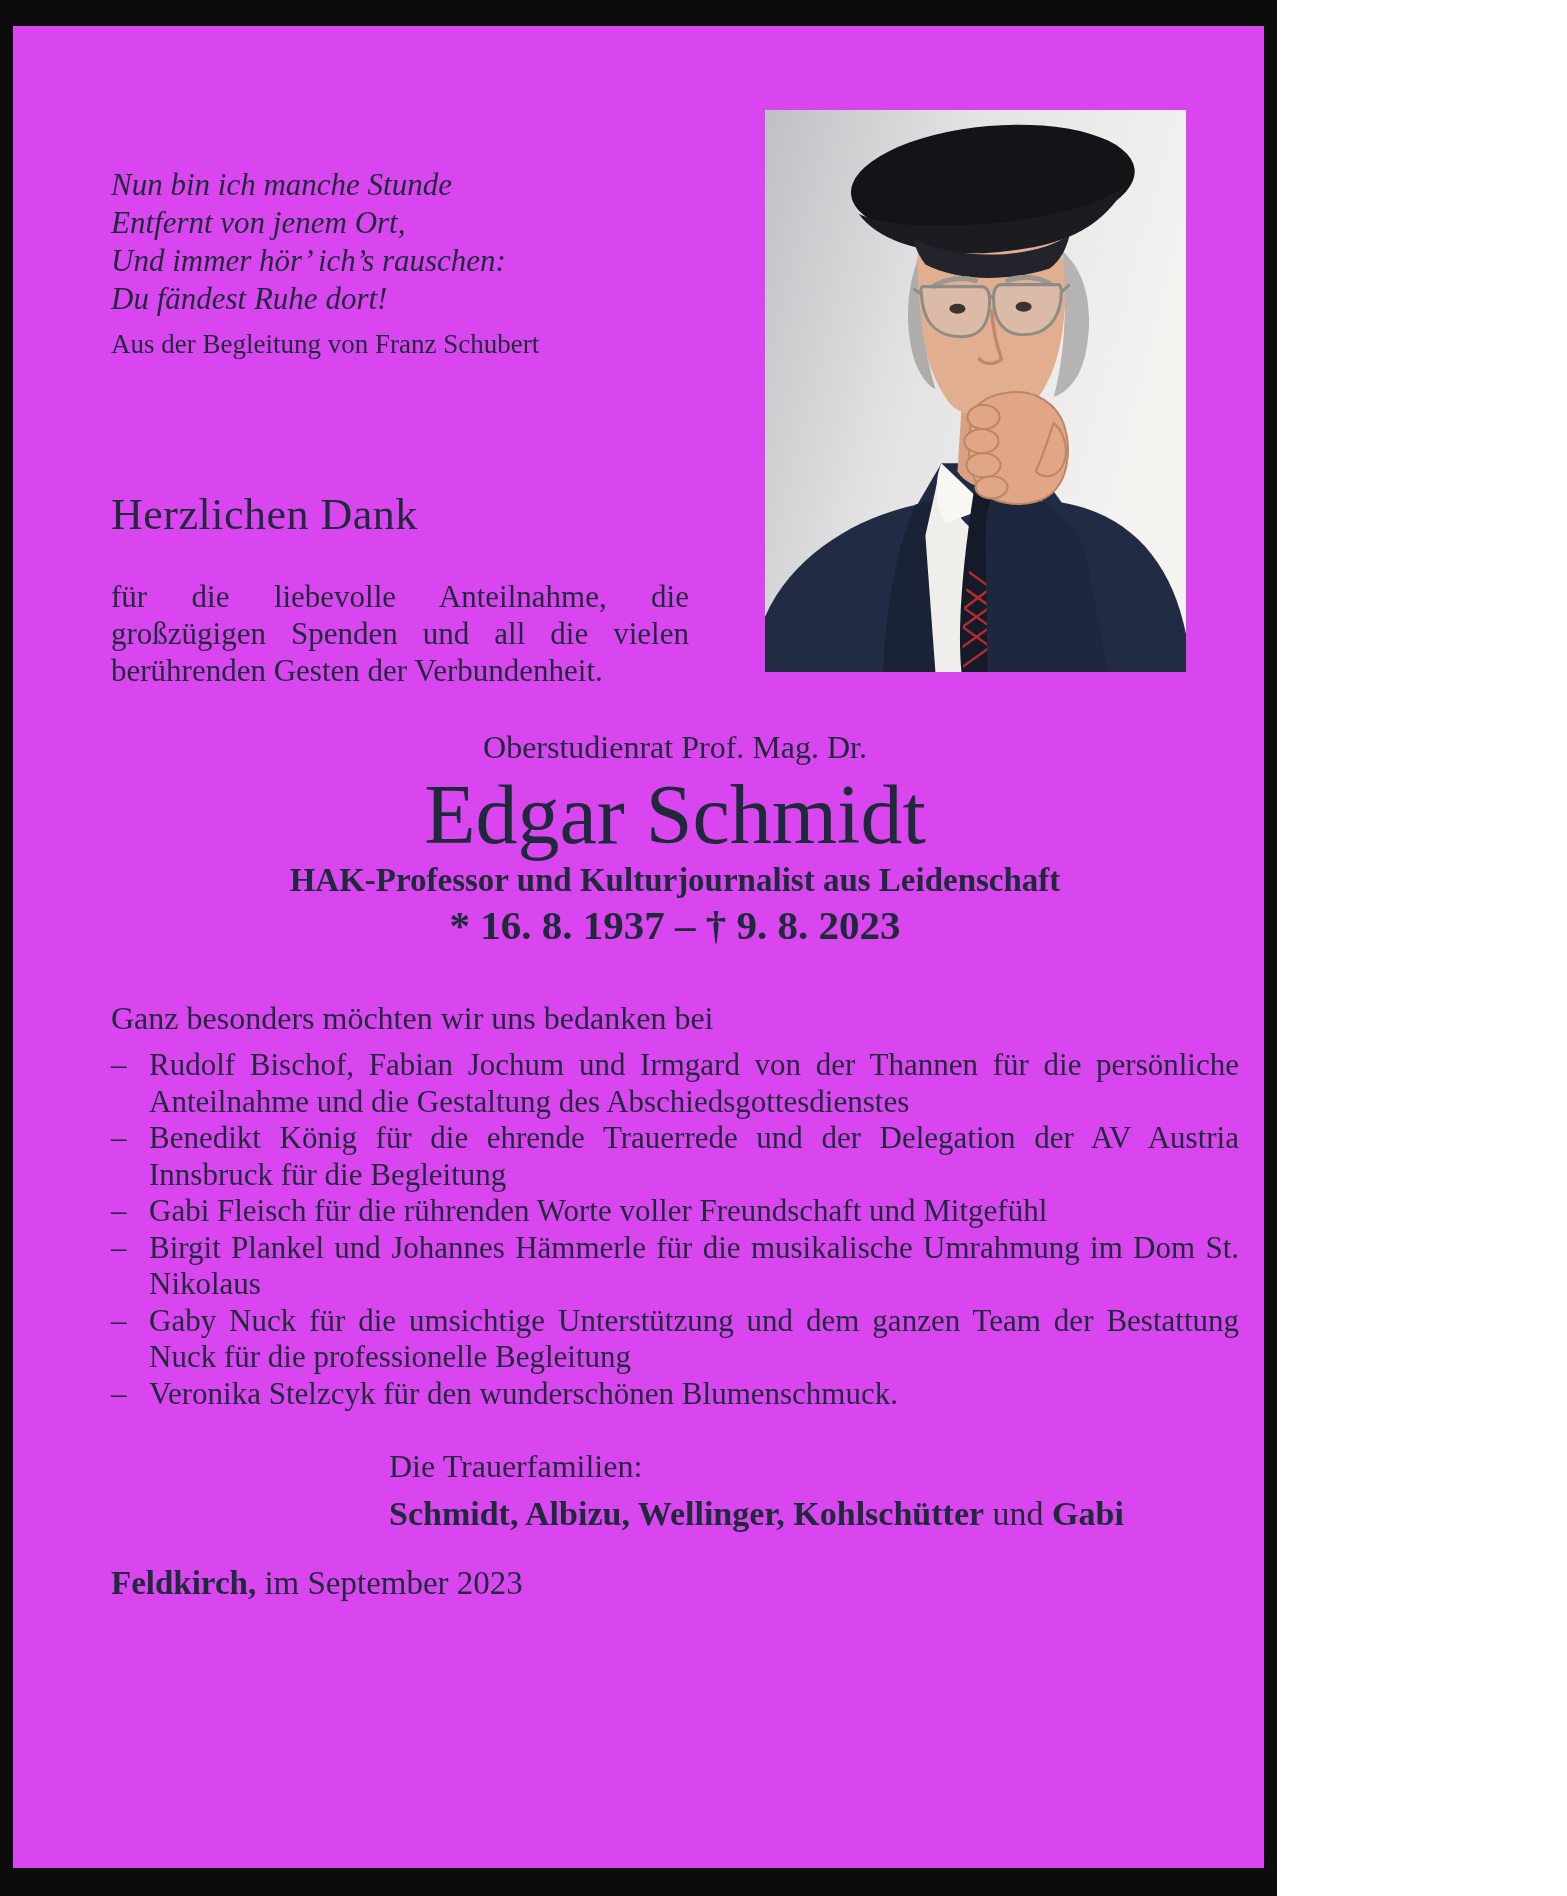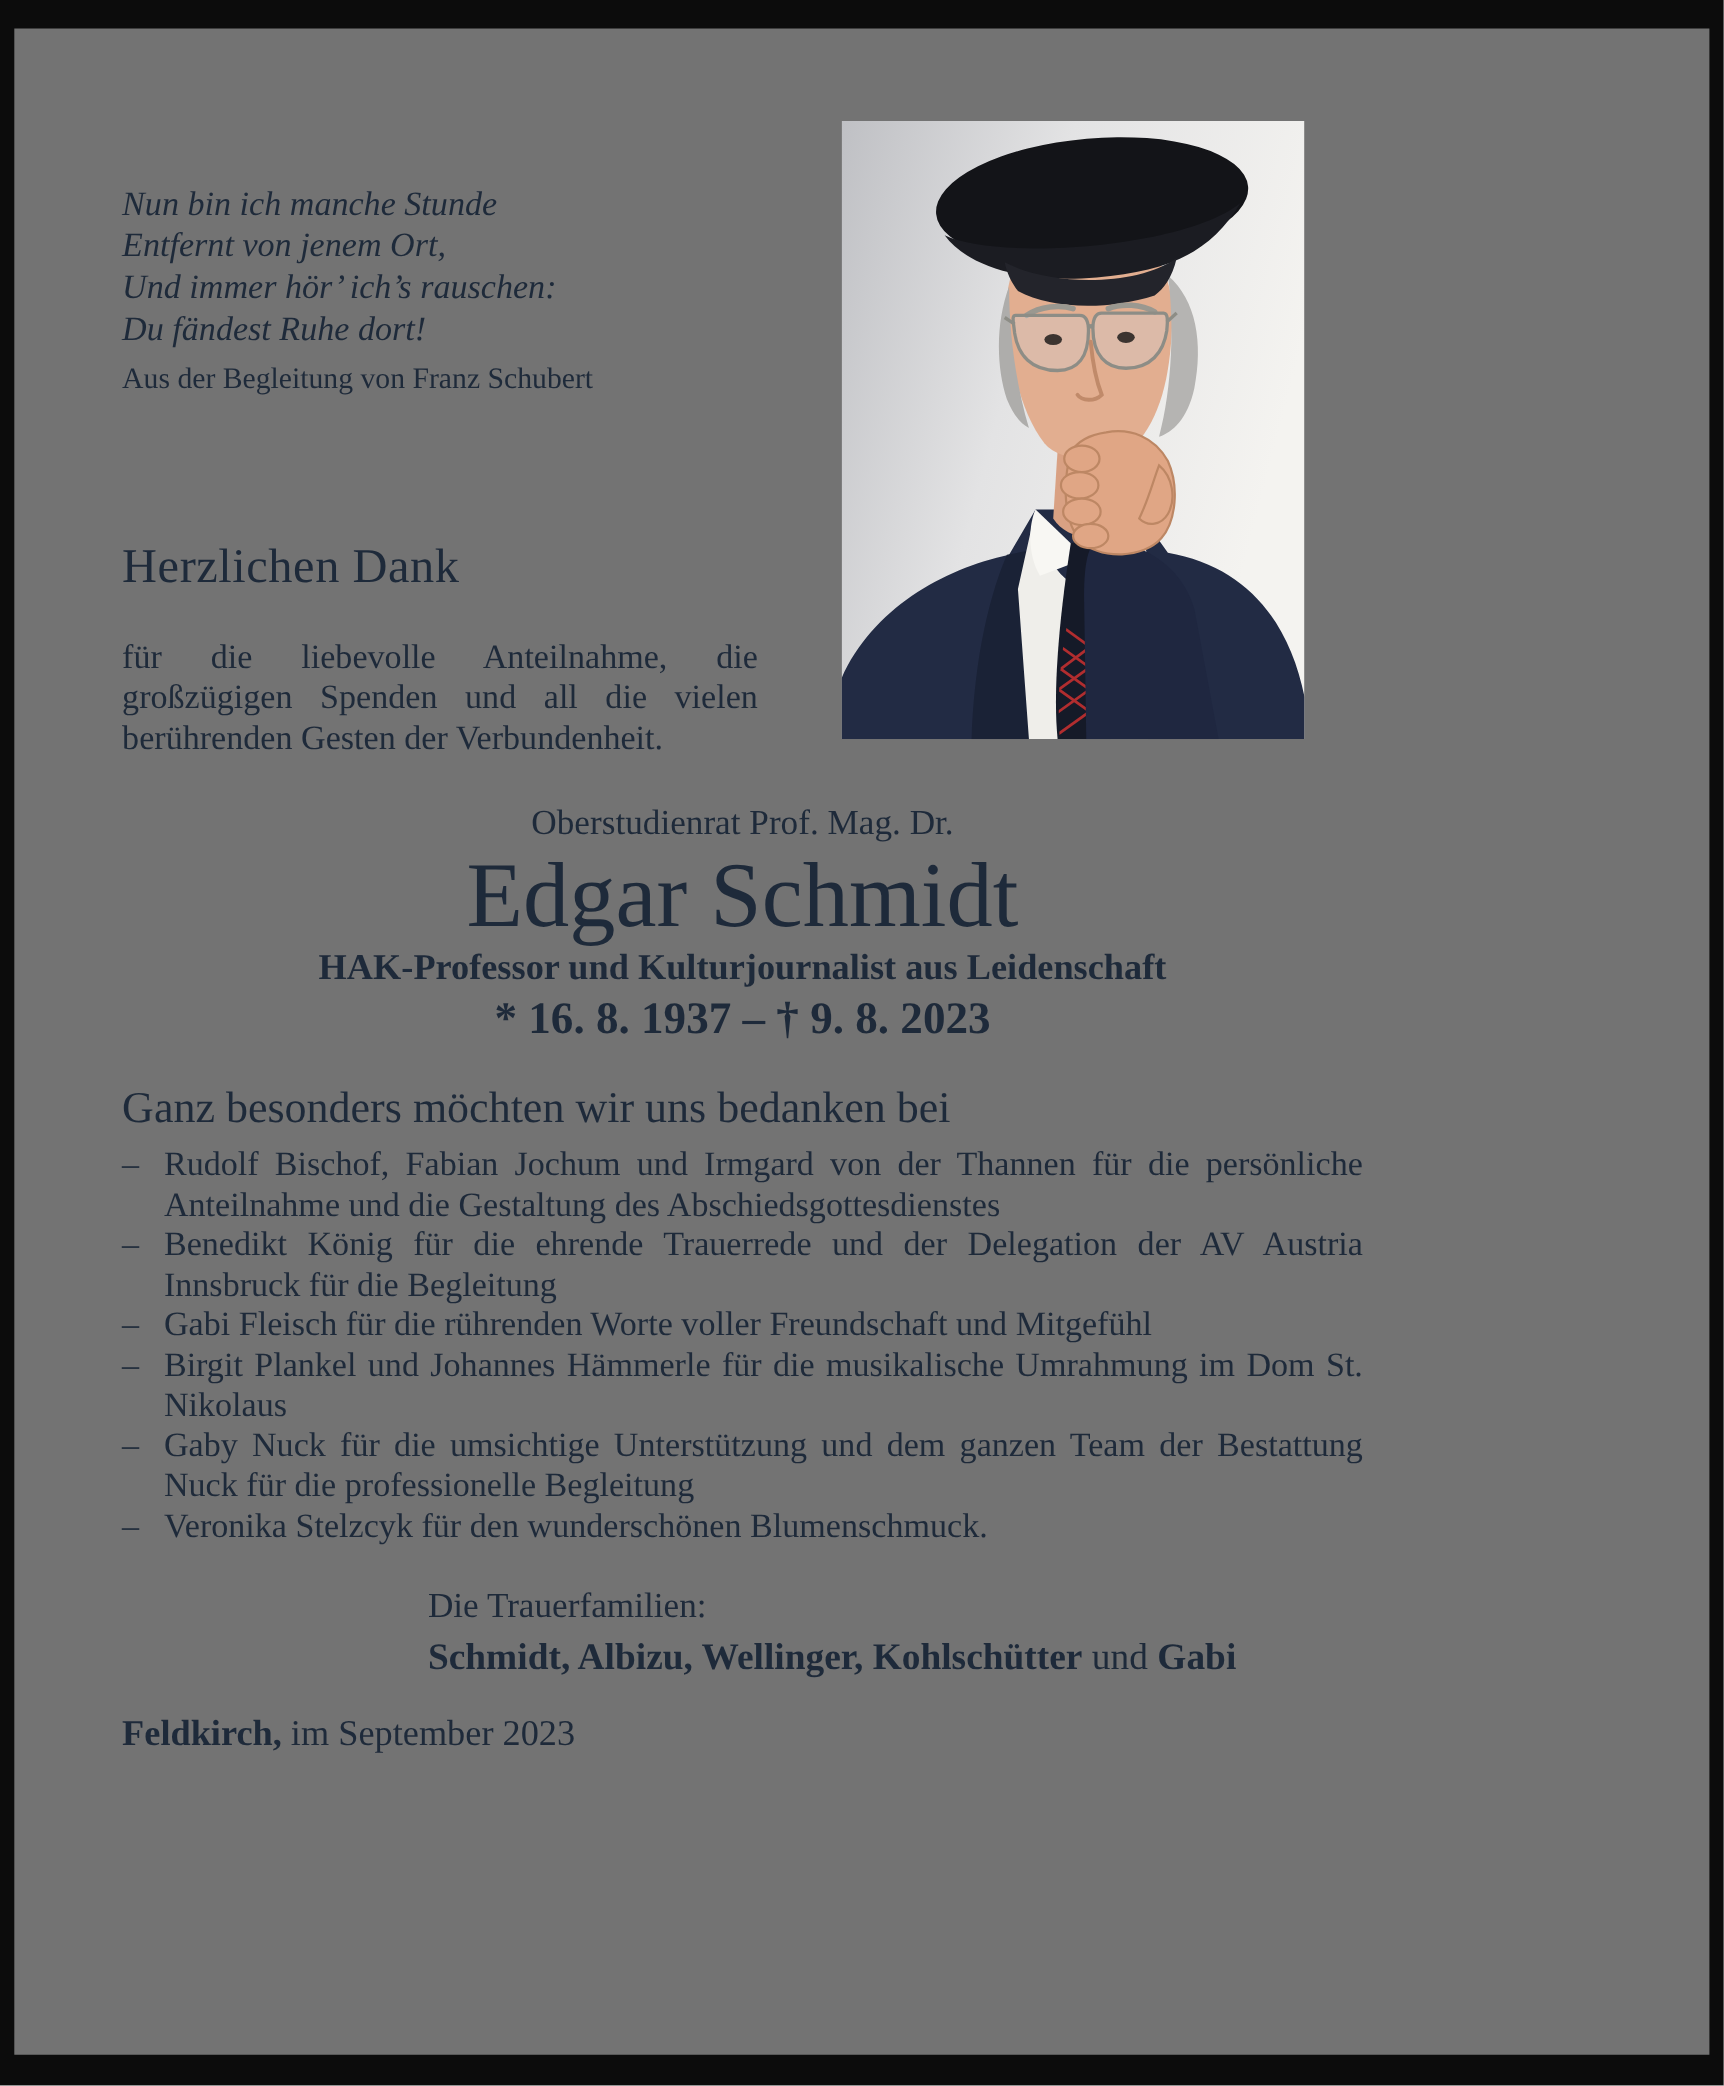--- a/index.html
+++ b/index.html
@@ -3,22 +3,22 @@
 <meta charset="utf-8">
 <style>
   * { margin:0; padding:0; box-sizing:border-box; }
   html, body { background:#ffffff; }
   body {
     width:1567px; height:1896px;
     font-family:"Liberation Serif", serif;
     color:#1e2a3a;
   }
   .sheet {
-    width:1567px; height:1896px;
-    background:#737373;
+    width:1277px; height:1896px;
+    background:#d946ef;
     border:solid #0c0c0c;
     border-width:26px 13px 28px 13px;
     position:relative;
     overflow:hidden;
   }
   .photo {
     position:absolute; left:752px; top:84px;
     width:421px; height:562px;
   }
   .photo svg { display:block; width:100%; height:100%; }
@@ -27,21 +27,21 @@
   }
   .poem { margin-top:140px; font-style:italic; font-size:31px; line-height:38px; }
   .poem-attribution { font-style:normal; font-size:27px; margin-top:7px; }
   .thanks-heading { margin-top:126px; font-size:44px; font-weight:normal; letter-spacing:0.5px; }
   .thanks-body { margin-top:38px; width:578px; font-size:31px; line-height:37px; text-align:justify; }
   .center-block { margin-top:40px; text-align:center; }
   .title-line { font-size:32px; }
   .name { font-size:84px; font-weight:normal; line-height:1.12; margin-top:2px; }
   .subtitle { font-size:33px; font-weight:bold; margin-top:0; }
   .dates { font-size:41px; font-weight:bold; margin-top:2px; }
-  .ack-intro { margin-top:34px; font-size:40px; }
+  .ack-intro { margin-top:51px; font-size:32px; }
   .ack-list { list-style:none; margin-top:10px; font-size:31px; line-height:36.5px; }
   .ack-list li { position:relative; padding-left:38px; text-align:justify; }
   .ack-list .dash { position:absolute; left:0; top:0; }
   .families { margin-left:278px; margin-top:36px; font-size:32px; }
   .families-names { margin-top:10px; font-size:34px; }
   .bold { font-weight:bold; }
   .footer-line { margin-top:32px; font-size:33px; }
 </style>
 </head>
 <body>

